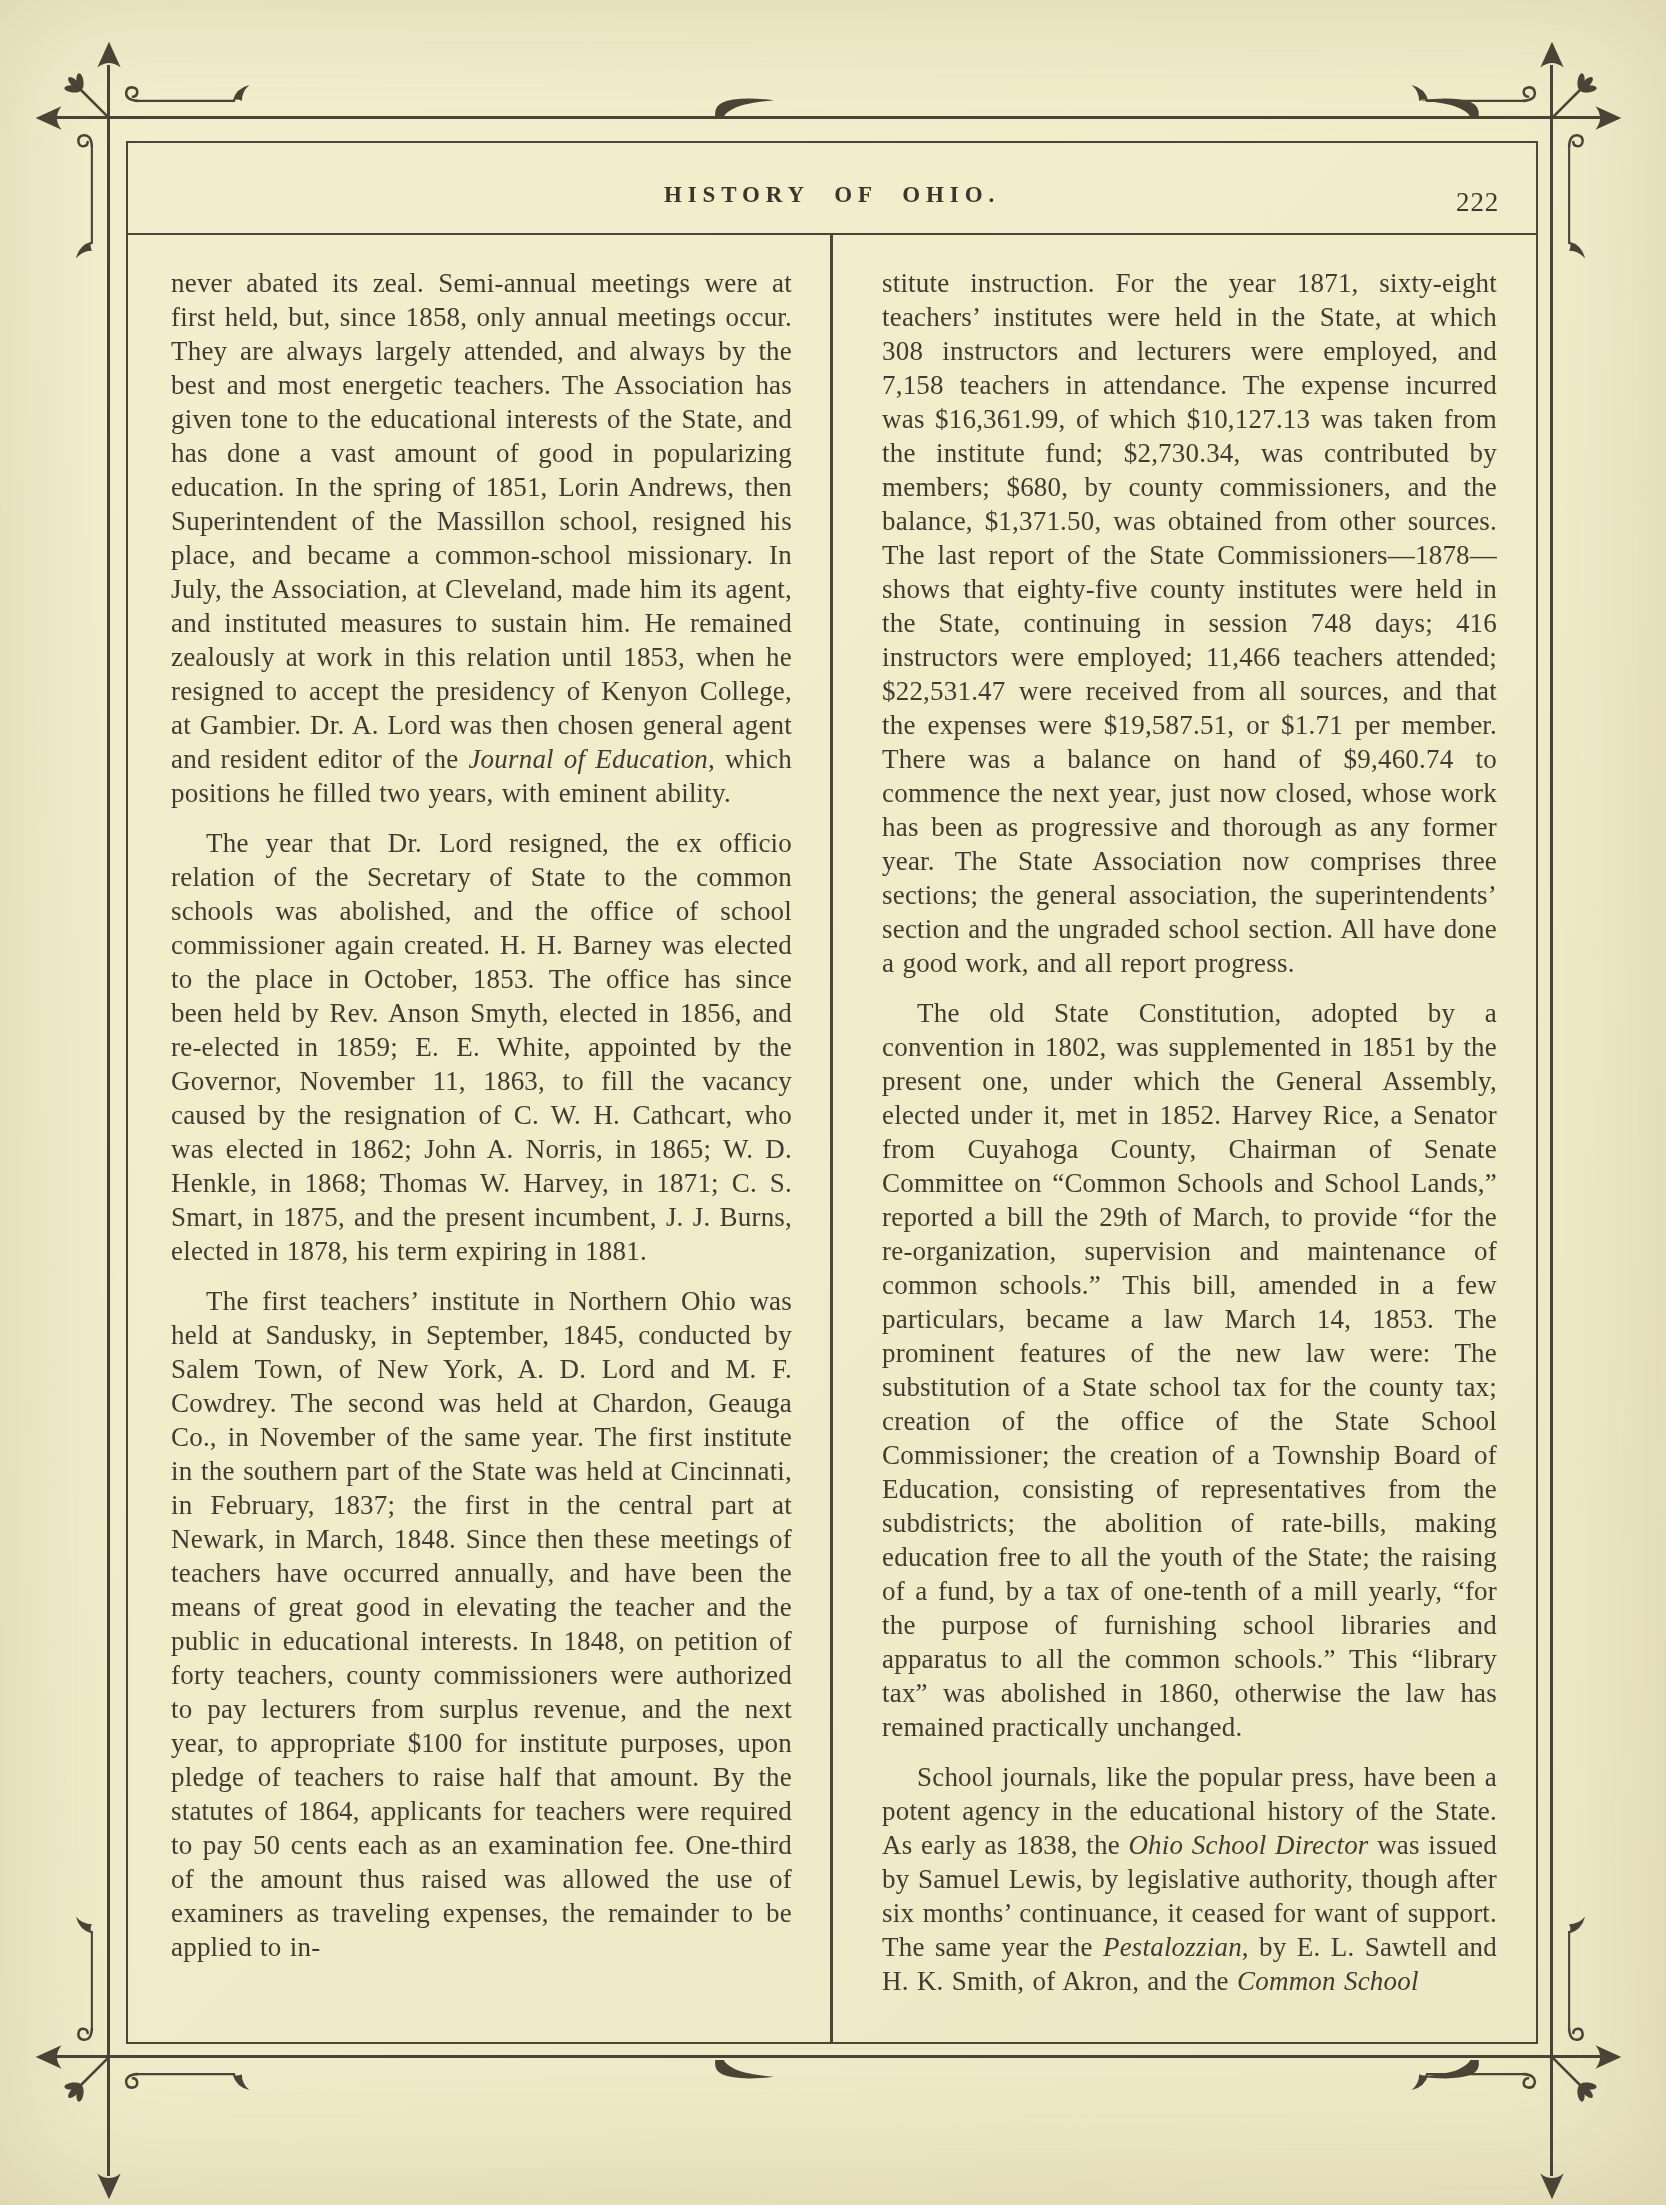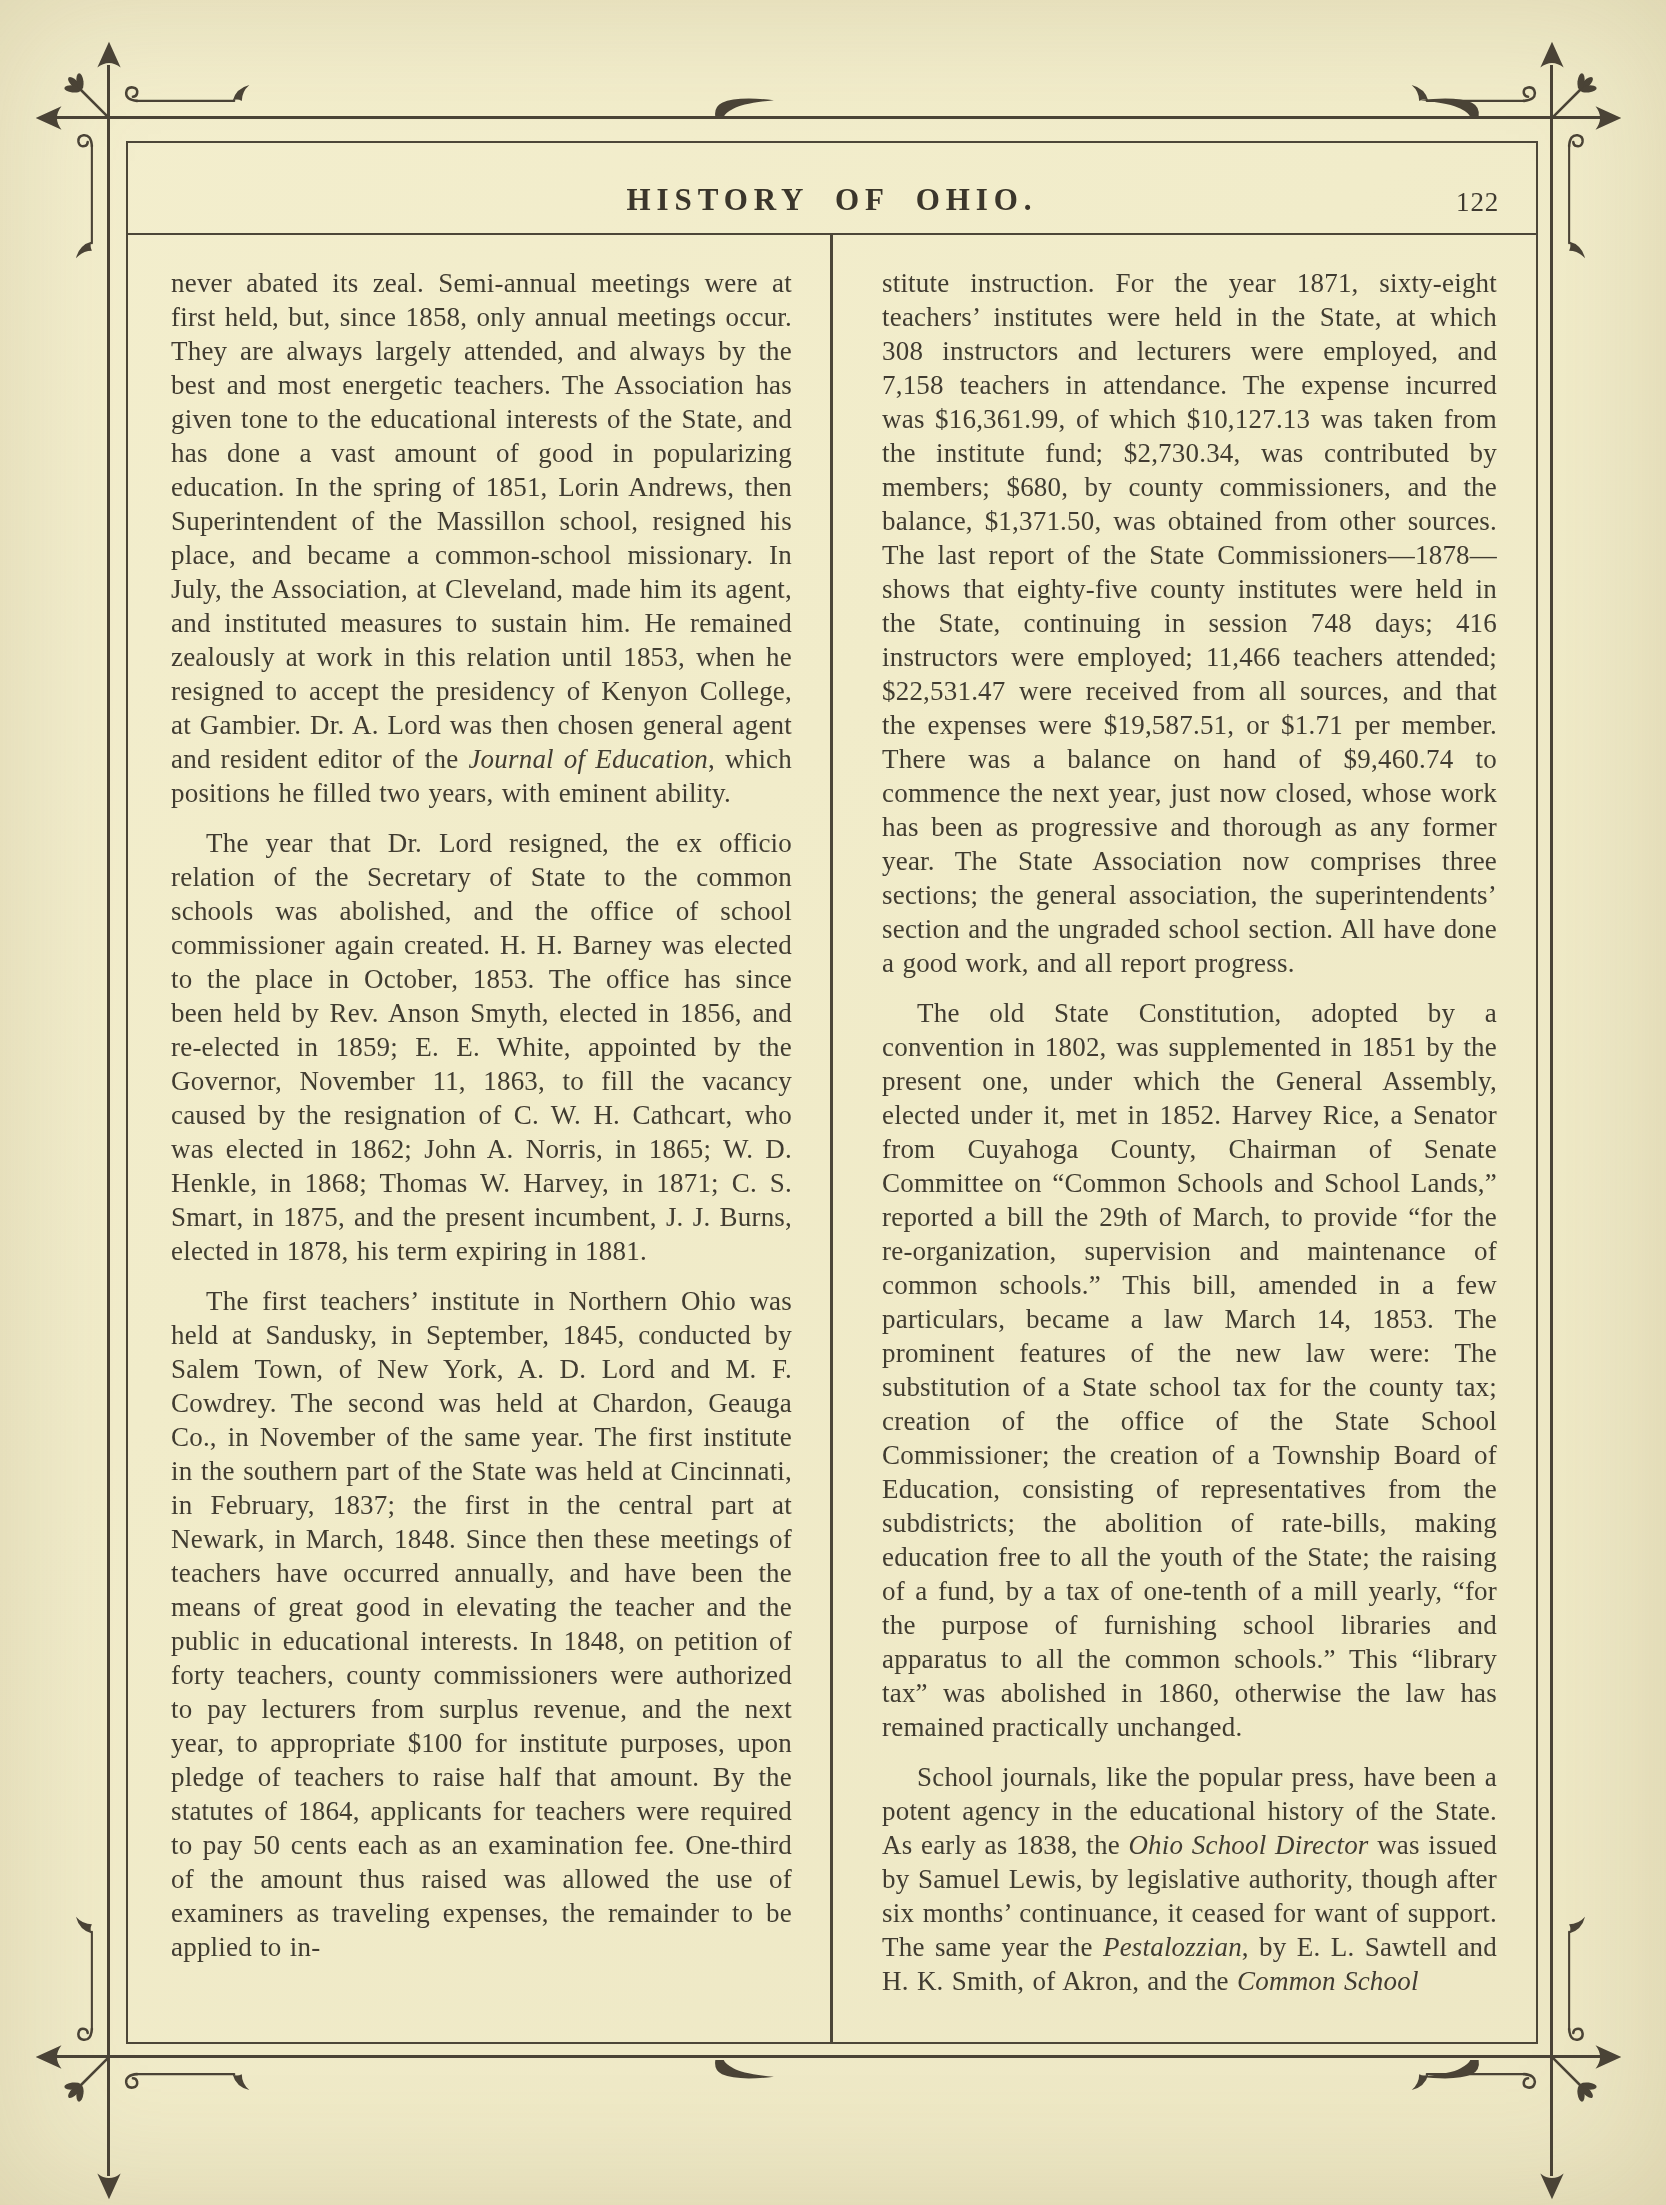--- a/index.html
+++ b/index.html
@@ -36,21 +36,21 @@
     position:absolute;left:126px;top:141px;width:1412px;height:1903px;
     border:2.5px solid #4c4638;box-sizing:border-box;
   }
   .header{
     position:relative;height:90px;
     border-bottom:2.5px solid #4c4638;
   }
   .title{
     position:absolute;left:0;right:0;top:39px;
     text-align:center;
-    font-size:31px;font-weight:700;letter-spacing:5.9px;word-spacing:13.4px;
+    font-size:23px;font-weight:700;letter-spacing:5.9px;word-spacing:13.4px;
     color:#3b362b;
   }
   .pagenum{
     position:absolute;right:37px;top:44px;
     font-size:27px;color:#3f3a30;letter-spacing:0.8px;
   }
   
   .colwrap{position:absolute;left:0;top:90px;right:0;bottom:0;}
   .coldiv{position:absolute;left:702px;top:0;bottom:0;width:2.5px;background:#4c4638;}
   .col{position:absolute;top:0;bottom:0;overflow:hidden;}
@@ -168,21 +168,21 @@
   <svg class="swash sw-my" style="left:712px;top:2060px;" viewBox="0 0 80 26">
       <path d="M4,26 Q2,14 12,9 Q30,1 74,6 Q36,10 26,16 Q16,21 14,26 Z"></path>
     </svg>
   <svg class="swash sw-mxy" style="left:1415px;top:2060px;" viewBox="0 0 80 26">
       <path d="M4,26 Q2,14 12,9 Q30,1 74,6 Q36,10 26,16 Q16,21 14,26 Z"></path>
     </svg>
 
   <div class="frame">
     <div class="header">
       <div class="title">HISTORY OF OHIO.</div>
-      <div class="pagenum">122</div>
+      <div class="pagenum">222</div>
     </div>
     <div class="colwrap">
       <div class="col left" id="col-left">
           <p><span>never abated its zeal.  Semi-annual meetings were at first held, but, since 1858, only annual meetings occur.  They are always largely attended, and always by the best and most energetic teachers. The Association has given tone to the educational interests of the State, and has done a vast amount of good in popularizing education.  In the spring of 1851, Lorin Andrews, then Superintendent of the Massillon school, resigned his place, and became a common-school missionary.  In July, the Association, at Cleveland, made him its agent, and instituted measures to sustain him.  He remained zealously at work in this relation until 1853, when he resigned to accept the presidency of Kenyon College, at Gambier.  Dr. A. Lord was then chosen general agent and resident editor of the </span><i>Journal of Education</i><span>, which positions he filled two years, with eminent ability.</span></p>
           <p class="indent"><span>The year that Dr. Lord resigned, the ex officio relation of the Secretary of State to the common schools was abolished, and the office of school commissioner again created.  H. H. Barney was elected to the place in October, 1853.  The office has since been held by Rev. Anson Smyth, elected in 1856, and re-elected in 1859; E. E. White, appointed by the Governor, November 11, 1863, to fill the vacancy caused by the resignation of C. W. H. Cathcart, who was elected in 1862; John A. Norris, in 1865; W. D. Henkle, in 1868; Thomas W. Harvey, in 1871; C. S. Smart, in 1875, and the present incumbent, J. J. Burns, elected in 1878, his term expiring in 1881.</span></p>
           <p class="indent"><span>The first teachers’ institute in Northern Ohio was held at Sandusky, in September, 1845, conducted by Salem Town, of New York, A. D. Lord and M. F. Cowdrey.  The second was held at Chardon, Geauga Co., in November of the same year. The first institute in the southern part of the State was held at Cincinnati, in February, 1837; the first in the central part at Newark, in March, 1848.  Since then these meetings of teachers have occurred annually, and have been the means of great good in elevating the teacher and the public in educational interests.  In 1848, on petition of forty teachers, county commissioners were authorized to pay lecturers from surplus revenue, and the next year, to appropriate $100 for institute purposes, upon pledge of teachers to raise half that amount.  By the statutes of 1864, applicants for teachers were required to pay 50 cents each as an examination fee.  One-third of the amount thus raised was allowed the use of examiners as traveling expenses, the remainder to be applied to in-</span></p>
         </div>
       <div class="coldiv"></div>
       <div class="col right" id="col-right">
           <p><span>stitute instruction.  For the year 1871, sixty-eight teachers’ institutes were held in the State, at which 308 instructors and lecturers were employed, and 7,158 teachers in attendance.  The expense incurred was $16,361.99, of which $10,127.13 was taken from the institute fund; $2,730.34, was contributed by members; $680, by county commissioners, and the balance, $1,371.50, was obtained from other sources.  The last report of the State Commissioners—1878—shows that eighty-five county institutes were held in the State, continuing in session 748 days; 416 instructors were employed; 11,466 teachers attended; $22,531.47 were received from all sources, and that the expenses were $19,587.51, or $1.71 per member. There was a balance on hand of $9,460.74 to commence the next year, just now closed, whose work has been as progressive and thorough as any former year.  The State Association now comprises three sections; the general association, the superintendents’ section and the ungraded school section.  All have done a good work, and all report progress.</span></p>

